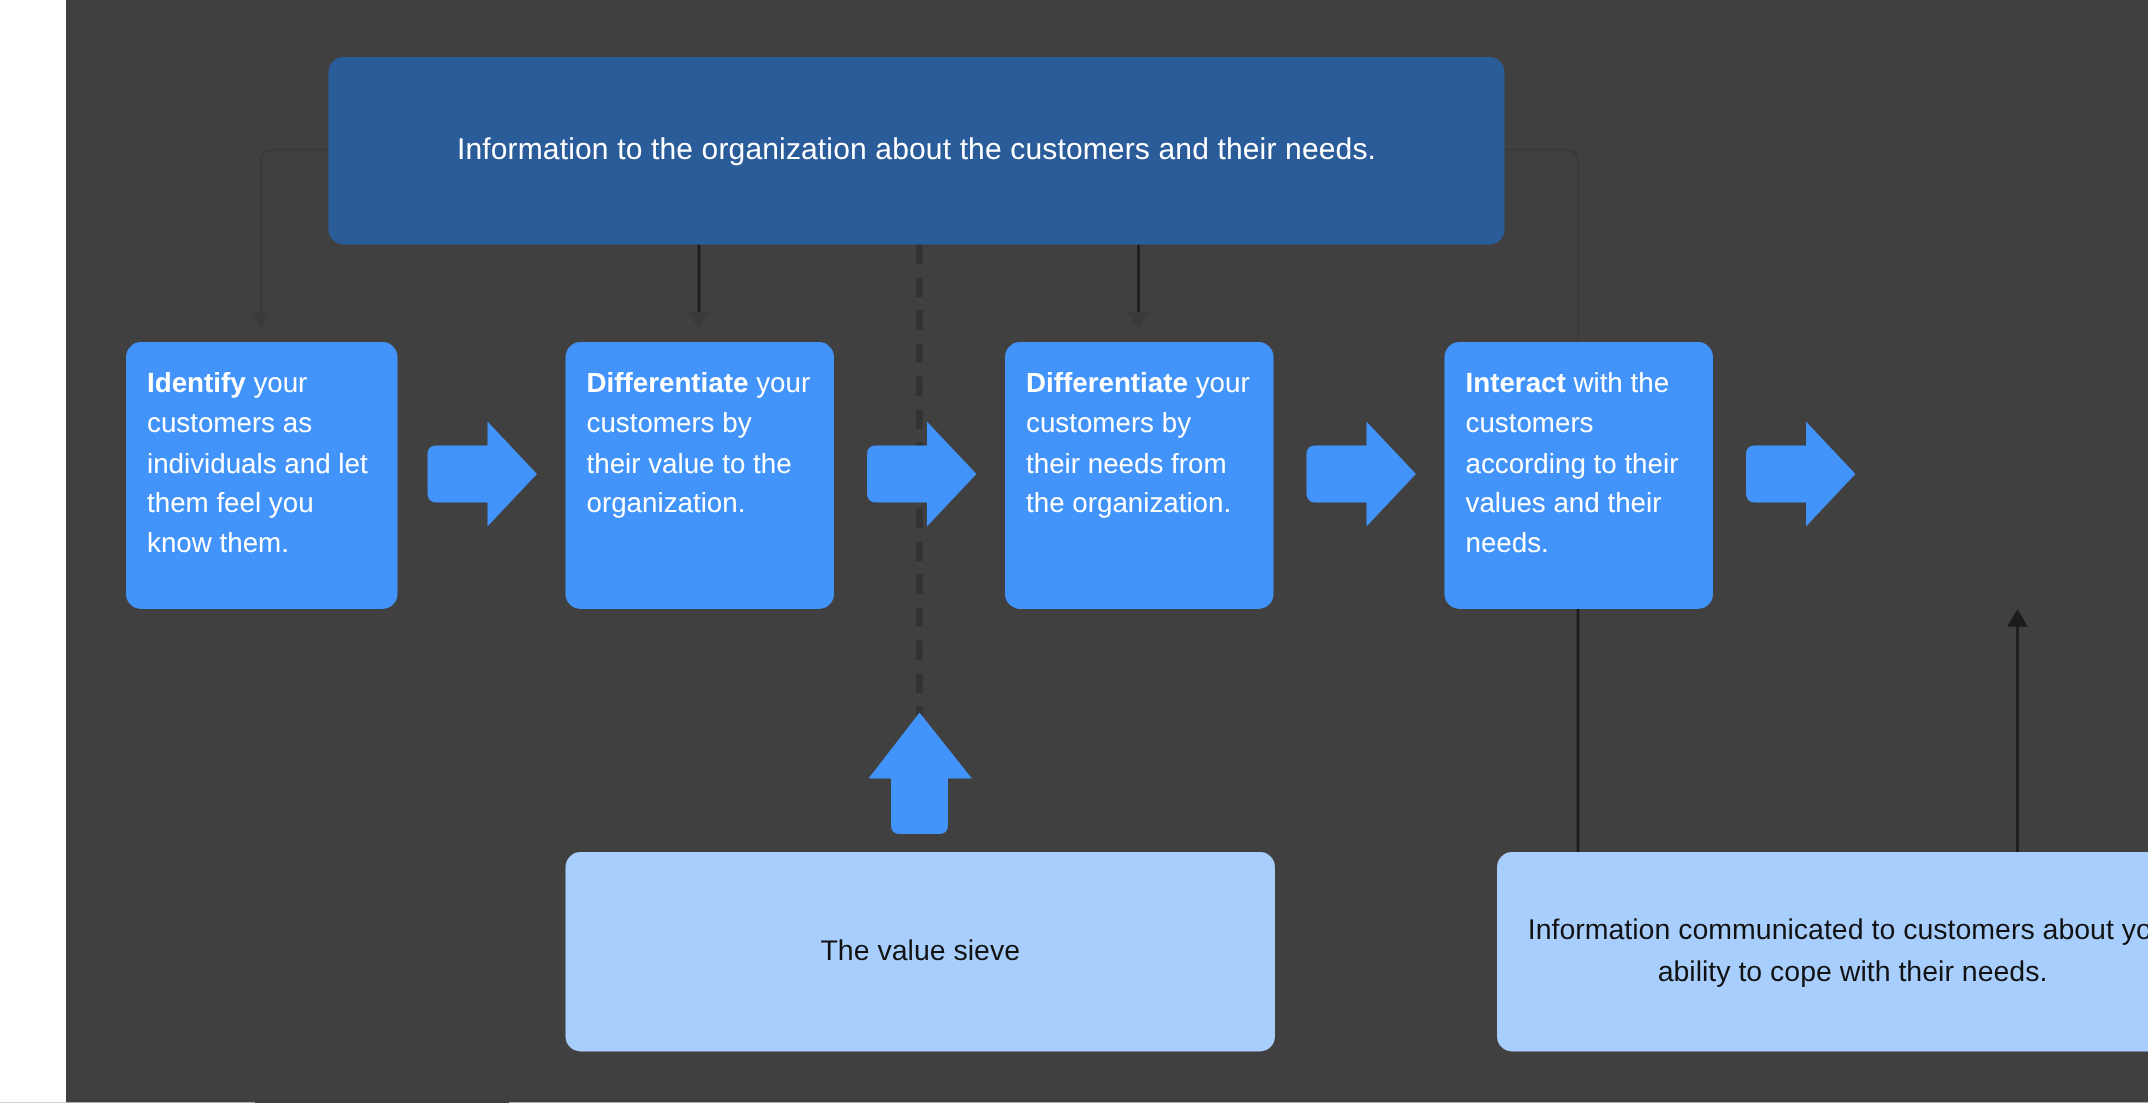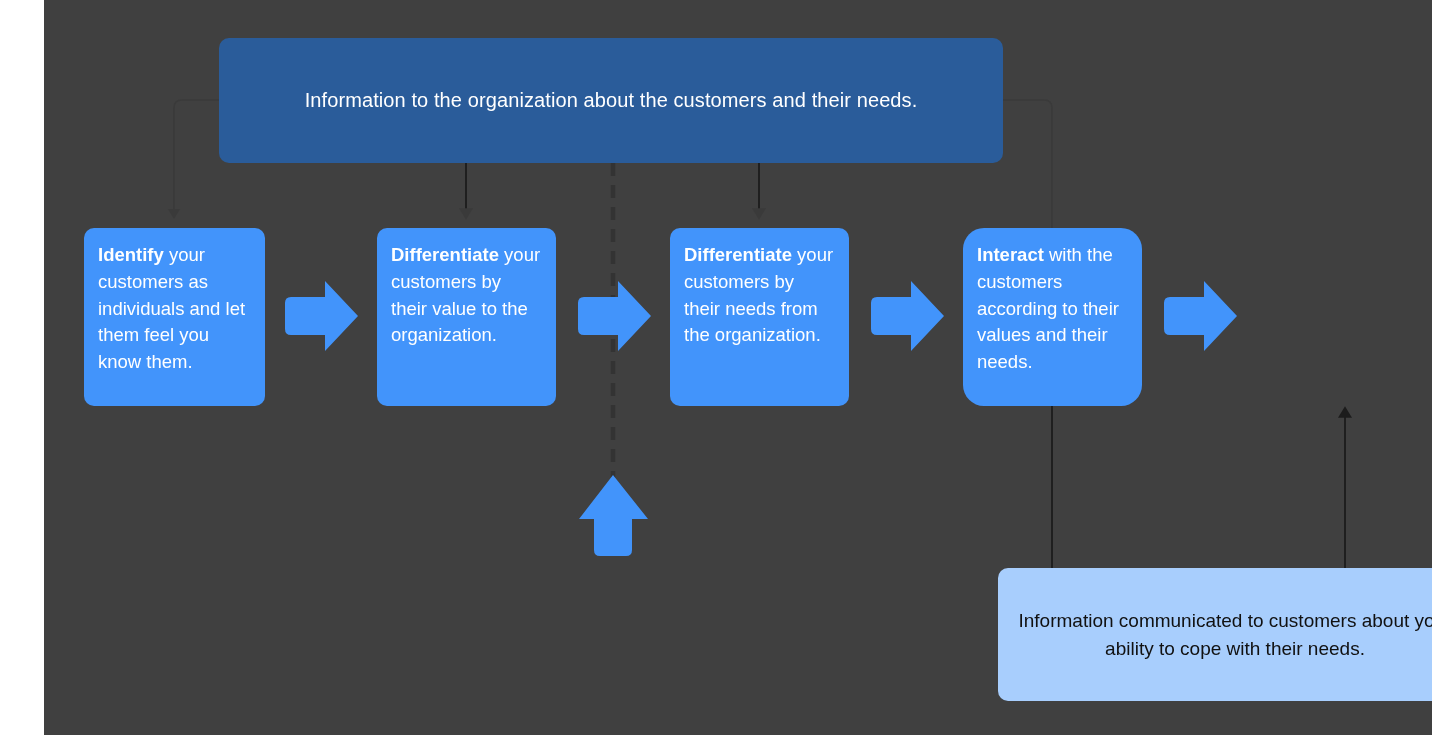--- a/index.html
+++ b/index.html
@@ -56,21 +56,21 @@
     color:#ffffff;
     font-size:18.5px;
     line-height:1.45;
     text-align:left;
     word-break:normal;
   }
   .step .txt b{font-weight:700;}
   .s1{left:40px;  width:181px;}
   .s2{left:333px; width:179px;}
   .s3{left:626px; width:179px;}
-  .s4{left:919px; width:179px;border-radius:21px;}
+  .s4{left:919px; width:179px;}
   .s5{left:1212px;width:181px;}
   
   .note{
     top:568px;
     height:133px;
     background:#a8cefd;
     align-items:center;
     justify-content:center;
     padding:0 20px;
   }
@@ -159,18 +159,21 @@
   </svg>
 
   <svg class="blockarrow" style="left:1116px; top:278px;" width="80" height="76" viewBox="0 0 80 76" xmlns="http://www.w3.org/2000/svg">
     <path d="M4,25 Q4,19 10,19 L44,19 L44,3 L77,38 L44,73 L44,57 L10,57 Q4,57 4,51 Z" fill="#4294fb"></path>
   </svg>
 
   <svg class="blockarrow" style="left:532px; top:472px;" width="76" height="88" viewBox="0 0 76 88" xmlns="http://www.w3.org/2000/svg">
     <path d="M24,84 Q18,84 18,78 L18,47 L3,47 L37,3 L72,47 L56,47 L56,78 Q56,84 50,84 Z" fill="#4294fb"></path>
   </svg>
 
+  <div class="node note n1">
+    <div class="txt">The value sieve</div>
+  </div>
 
   <div class="node note n2">
     <div class="txt">Information communicated to customers about your ability to cope with their needs.</div>
   </div>
 
 </div>
 
 </body></html>

